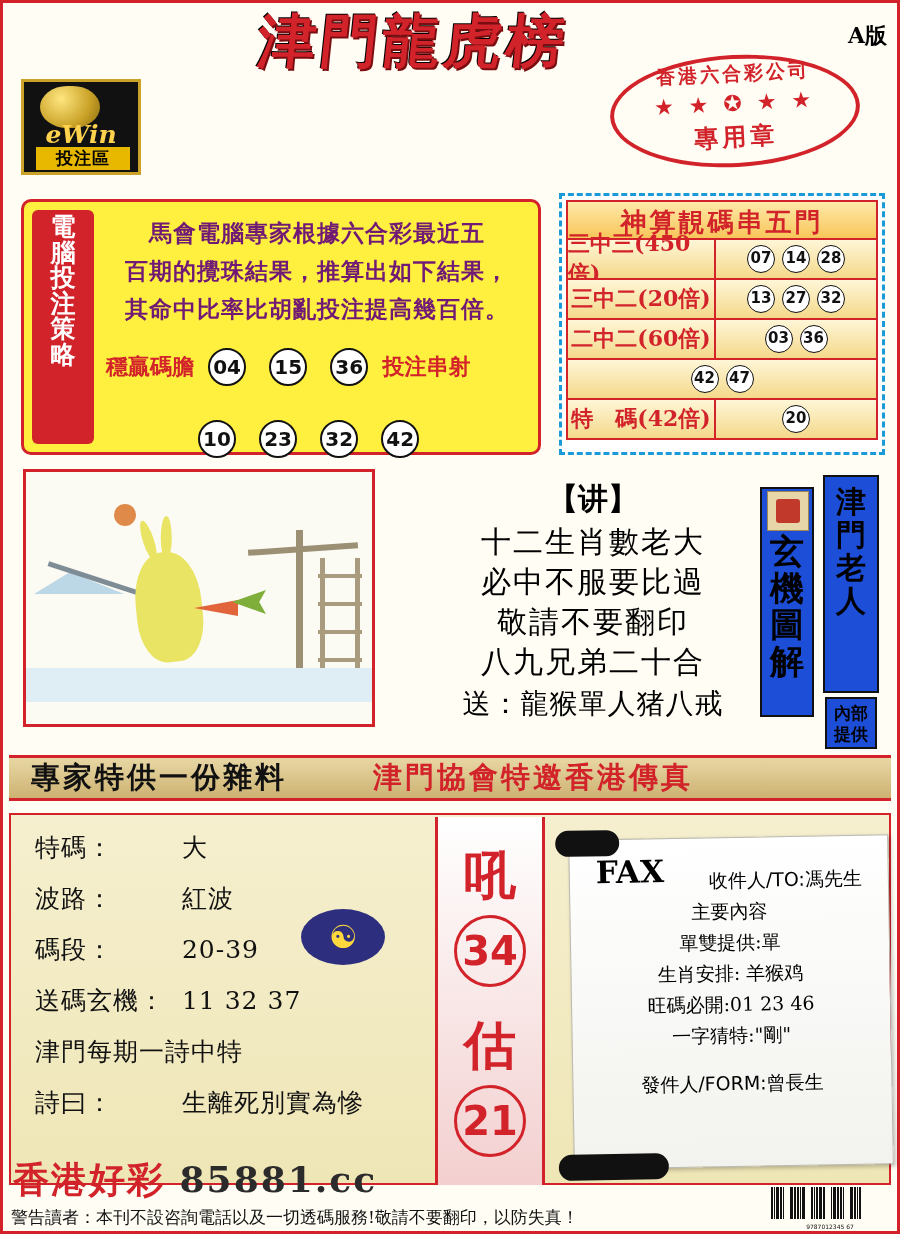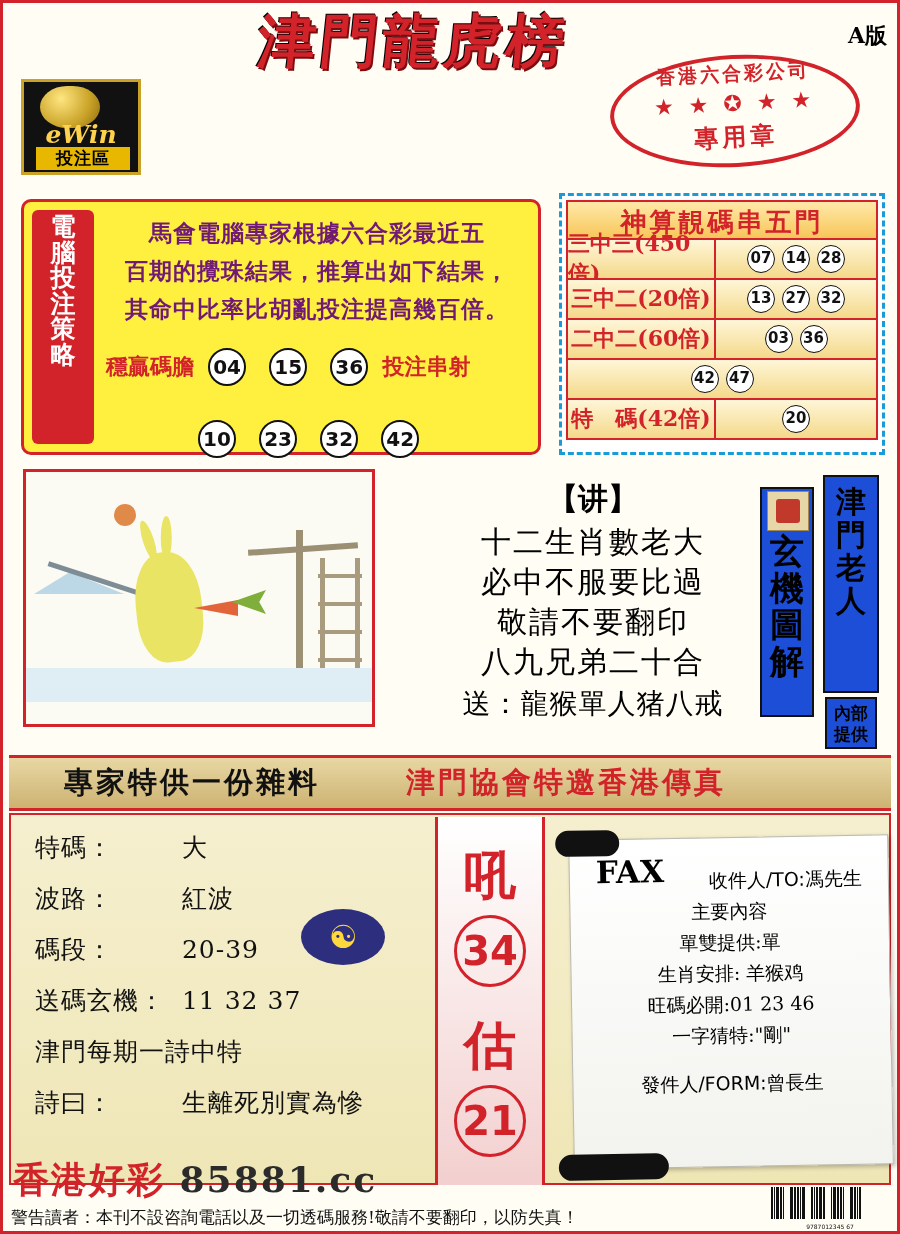--- a/index.html
+++ b/index.html
@@ -189,24 +189,24 @@
     background:#e6d6a8; border:1px solid #a0884f;
   }
   .v-xuanji .emblem:after {
     content:""; position:absolute; left:8px; top:7px; width:24px; height:24px;
     background:#c0392b; border-radius:3px;
   }
   .v-laoren { left:820px; top:472px; width:56px; height:218px; font-size:30px; line-height:1.1; padding-top:8px; }
   .v-neibu { left:822px; top:694px; width:52px; height:52px; font-size:17px; line-height:1.25; padding-top:4px; }
   
   .banner {
-    position:absolute; left:6px; top:752px; right:6px; height:56px;
+    position:absolute; left:6px; top:752px; right:6px; height:46px;
     background:linear-gradient(#e8d7a4,#cdb272);
     border-top:3px solid #d2232a; border-bottom:3px solid #d2232a;
-    display:flex; align-items:center;padding-left:33px;
+    display:flex; 
   }
   .banner .b1 {
     margin-left:22px; color:#111; font-size:29px; font-weight:bold; letter-spacing:3px;
     font-family:"DejaVu Serif","Liberation Serif",serif;
   }
   .banner .b2 {
     margin-left:86px; color:#d2232a; font-size:29px; font-weight:bold; letter-spacing:3px;
     font-family:"DejaVu Serif","Liberation Serif",serif;
   }
   

